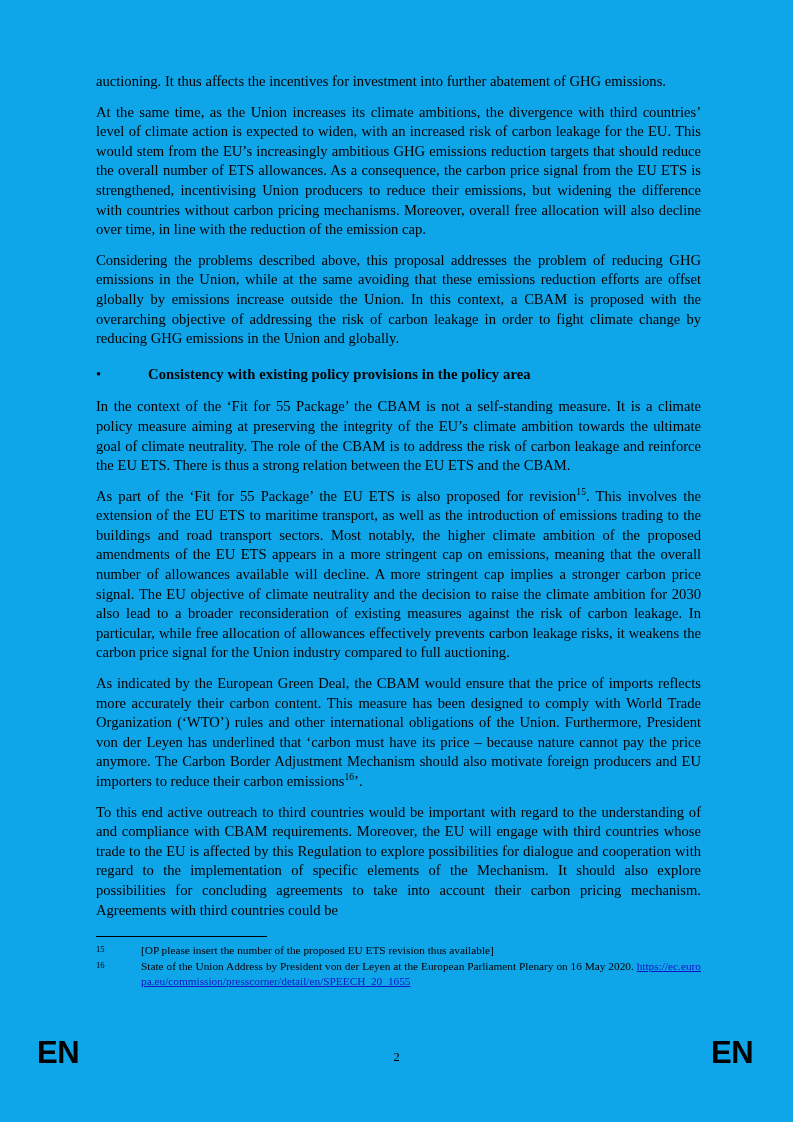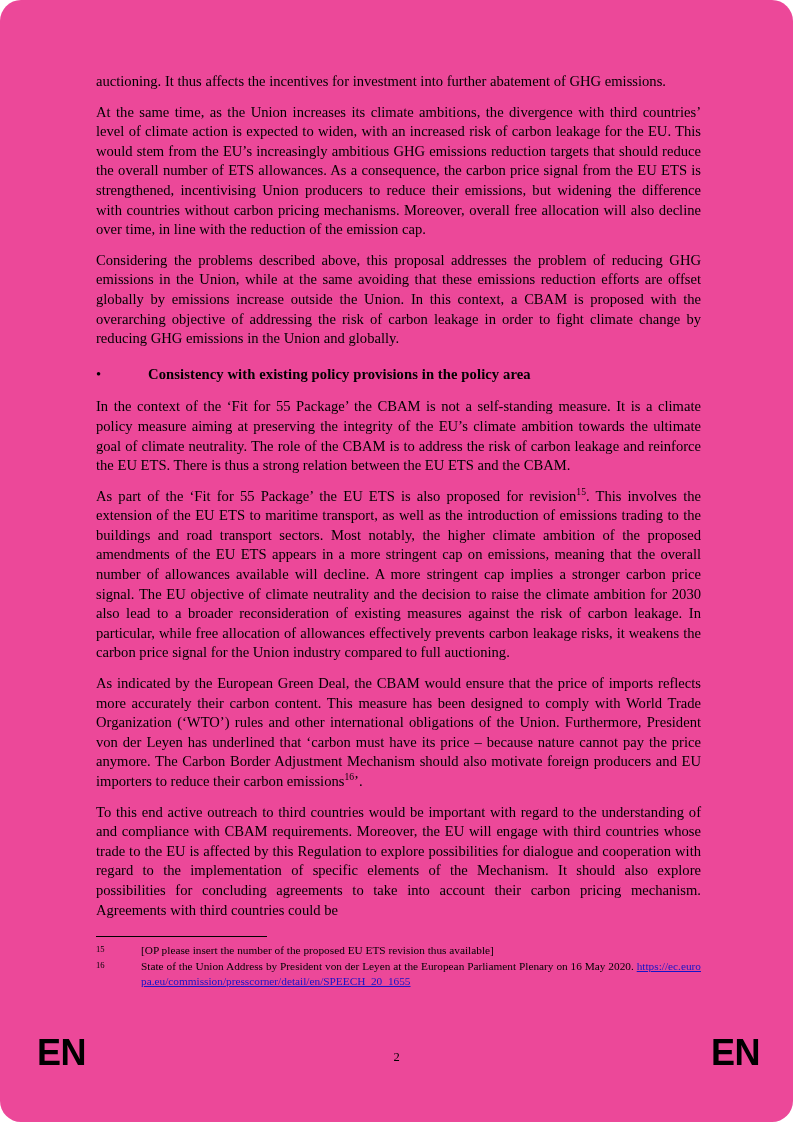--- a/index.html
+++ b/index.html
@@ -4,25 +4,24 @@
 <style>
   html, body {
     margin: 0;
     padding: 0;
     background: #ffffff;
   }
   .page {
     position: relative;
     width: 793px;
     height: 1122px;
-    background: #ec4899;
+    background: #0ea5e9;
     overflow: hidden;
     font-family: "Liberation Serif", "DejaVu Serif", serif;
     color: #000000;
-    border-radius: 21px;
   }
 
   
   .content {
     position: absolute;
     left: 96px;
     top: 72px;
     width: 605px;
   }
 
@@ -99,21 +98,21 @@
     text-decoration: underline;
     word-break: break-all;
   }
 
   
   .footer-lang {
     position: absolute;
     top: 1036px;
     font-family: "Liberation Sans", "DejaVu Sans", sans-serif;
     font-weight: bold;
-    font-size: 36px;
+    font-size: 31px;
     line-height: 34px;
     letter-spacing: -0.5px;
     color: #000000;
   }
   .footer-lang.left  { left: 37px; }
   .footer-lang.right { left: 711px; }
 
   .page-number {
     position: absolute;
     top: 1050px;

